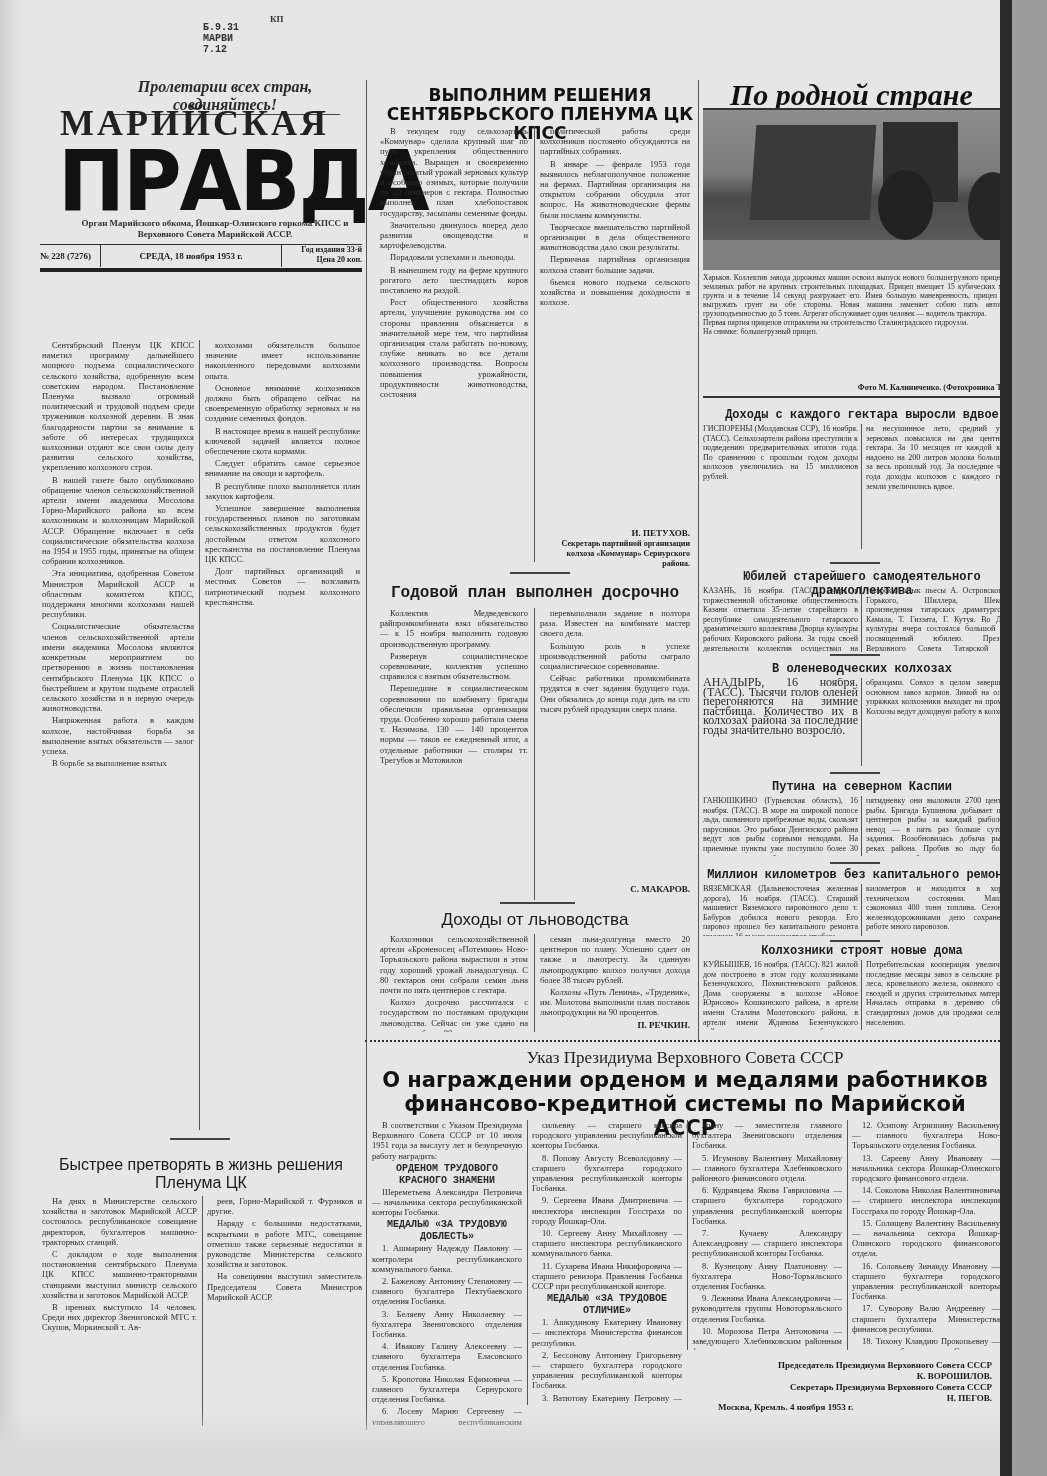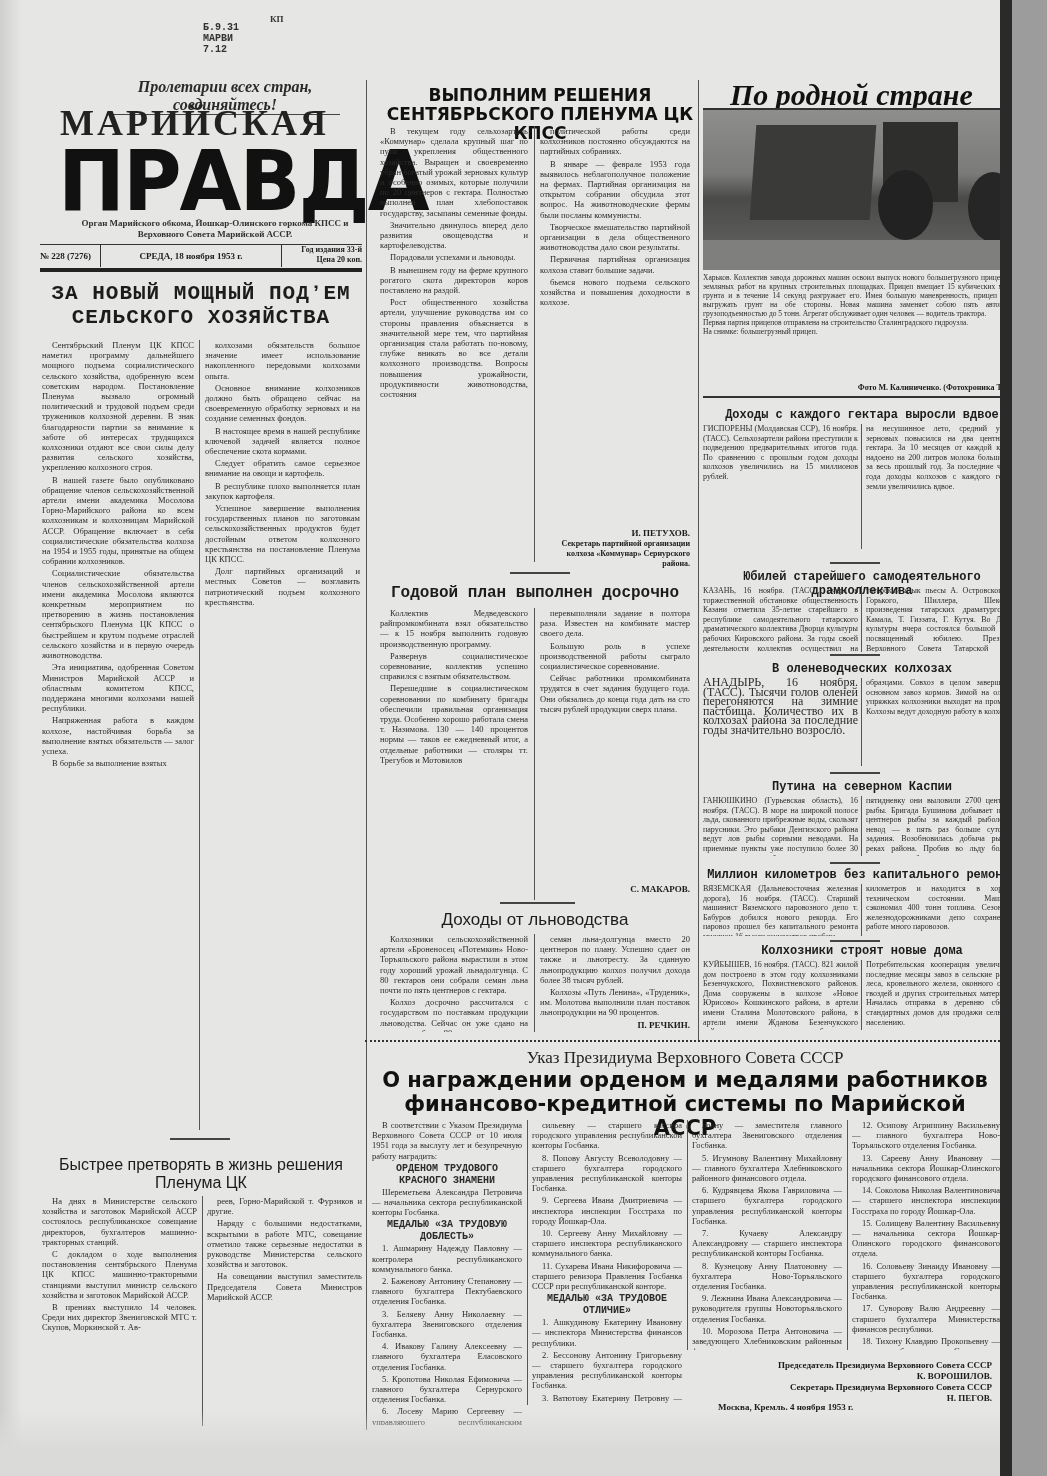--- a/index.html
+++ b/index.html
@@ -73,47 +73,46 @@
   <div class="abs infobar">
     <div class="c1">№ 228 (7276)</div>
     <div class="c2">СРЕДА, 18 ноября 1953 г.</div>
     <div class="c3">
       <div>Год издания 33-й</div>
       <div>Цена 20 коп.</div>
     </div>
   </div>
   <div class="abs thickrule"></div>
 
-  <div class="abs head1">ЗА НОВЫЙ МОЩНЫЙ ПОДʼЕМ СЕЛЬСКОГО ХОЗЯЙСТВА</div>
   <div class="abs col" style="left:42px;top:340px;width:152px;height:790px;">
     <p>Сентябрьский Пленум ЦК КПСС наметил программу дальнейшего мощного подъема социалистического сельского хозяйства, одобренную всем советским народом. Постановление Пленума вызвало огромный политический и трудовой подъем среди тружеников колхозной деревни. В знак благодарности партии за внимание к заботе об интересах трудящихся колхозники отдают все свои силы делу развития сельского хозяйства, укреплению колхозного строя.</p>
     <p>В нашей газете было опубликовано обращение членов сельскохозяйственной артели имени академика Мосолова Горно-Марийского района ко всем колхозникам и колхозницам Марийской АССР. Обращение включает в себя социалистические обязательства колхоза на 1954 и 1955 годы, принятые на общем собрании колхозников.</p>
+    <p>Эта инициатива, одобренная Советом Министров Марийской АССР и областным комитетом КПСС, поддержана многими колхозами нашей республики.</p>
     <p>Социалистические обязательства членов сельскохозяйственной артели имени академика Мосолова являются конкретным мероприятием по претворению в жизнь постановления сентябрьского Пленума ЦК КПСС о быстрейшем и крутом подъеме отраслей сельского хозяйства и в первую очередь животноводства.</p>
-    <p>Эта инициатива, одобренная Советом Министров Марийской АССР и областным комитетом КПСС, поддержана многими колхозами нашей республики.</p>
     <p>Напряженная работа в каждом колхозе, настойчивая борьба за выполнение взятых обязательств — залог успеха.</p>
     <p>В борьбе за выполнение взятых</p>
   </div>
   <div class="abs vline" style="left:199px;top:340px;height:790px;"></div>
   <div class="abs col" style="left:205px;top:340px;width:155px;height:790px;">
     <p>колхозами обязательств большое значение имеет использование накопленного передовыми колхозами опыта.</p>
     <p>Основное внимание колхозников должно быть обращено сейчас на своевременную обработку зерновых и на создание семенных фондов.</p>
     <p>В настоящее время в нашей республике ключевой задачей является полное обеспечение скота кормами.</p>
     <p>Следует обратить самое серьезное внимание на овощи и картофель.</p>
     <p>В республике плохо выполняется план закупок картофеля.</p>
     <p>Успешное завершение выполнения государственных планов по заготовкам сельскохозяйственных продуктов будет достойным ответом колхозного крестьянства на постановление Пленума ЦК КПСС.</p>
     <p>Долг партийных организаций и местных Советов — возглавить патриотический подъем колхозного крестьянства.</p>
   </div>
   <div class="abs vline" style="left:366px;top:80px;height:1060px;"></div>
 
   <div class="abs head2">ВЫПОЛНИМ РЕШЕНИЯ СЕНТЯБРЬСКОГО ПЛЕНУМА ЦК КПСС</div>
   <div class="abs col" style="left:380px;top:126px;width:148px;height:436px;">
     <p>В текущем году сельхозартель «Коммунар» сделала крупный шаг по пути укрепления общественного хозяйства. Выращен и своевременно убран богатый урожай зерновых культур и особенно озимых, которые получили по 20 центнеров с гектара. Полностью выполнен план хлебопоставок государству, засыпаны семенные фонды.</p>
     <p>Значительно двинулось вперед дело развития овощеводства и картофелеводства.</p>
     <p>Порадовали успехами и льноводы.</p>
-    <p>В нынешнем году на ферме крупного рогатого скота директоров коров поставлено на раздой.</p>
+    <p>В нынешнем году на ферме крупного рогатого лето шестнадцать коров поставлено на раздой.</p>
     <p>Рост общественного хозяйства артели, улучшение руководства им со стороны правления объясняется в значительной мере тем, что партийная организация стала работать по-новому, глубже вникать во все детали колхозного производства. Вопросы повышения урожайности, продуктивности животноводства, состояния</p>
   </div>
   <div class="abs vline" style="left:534px;top:126px;height:436px;"></div>
   <div class="abs col" style="left:540px;top:126px;width:150px;height:380px;">
     <p>политической работы среди колхозников постоянно обсуждаются на партийных собраниях.</p>
     <p>В январе — феврале 1953 года выявилось неблагополучное положение на фермах. Партийная организация на открытом собрании обсудила этот вопрос. На животноводческие фермы были посланы коммунисты.</p>
     <p>Творческое вмешательство партийной организации в дела общественного животноводства дало свои результаты.</p>
     <p>Первичная партийная организация колхоза ставит большие задачи.</p>
     <p>бьемся нового подъема сельского хозяйства и повышения доходности в колхозе.</p>
   </div>

